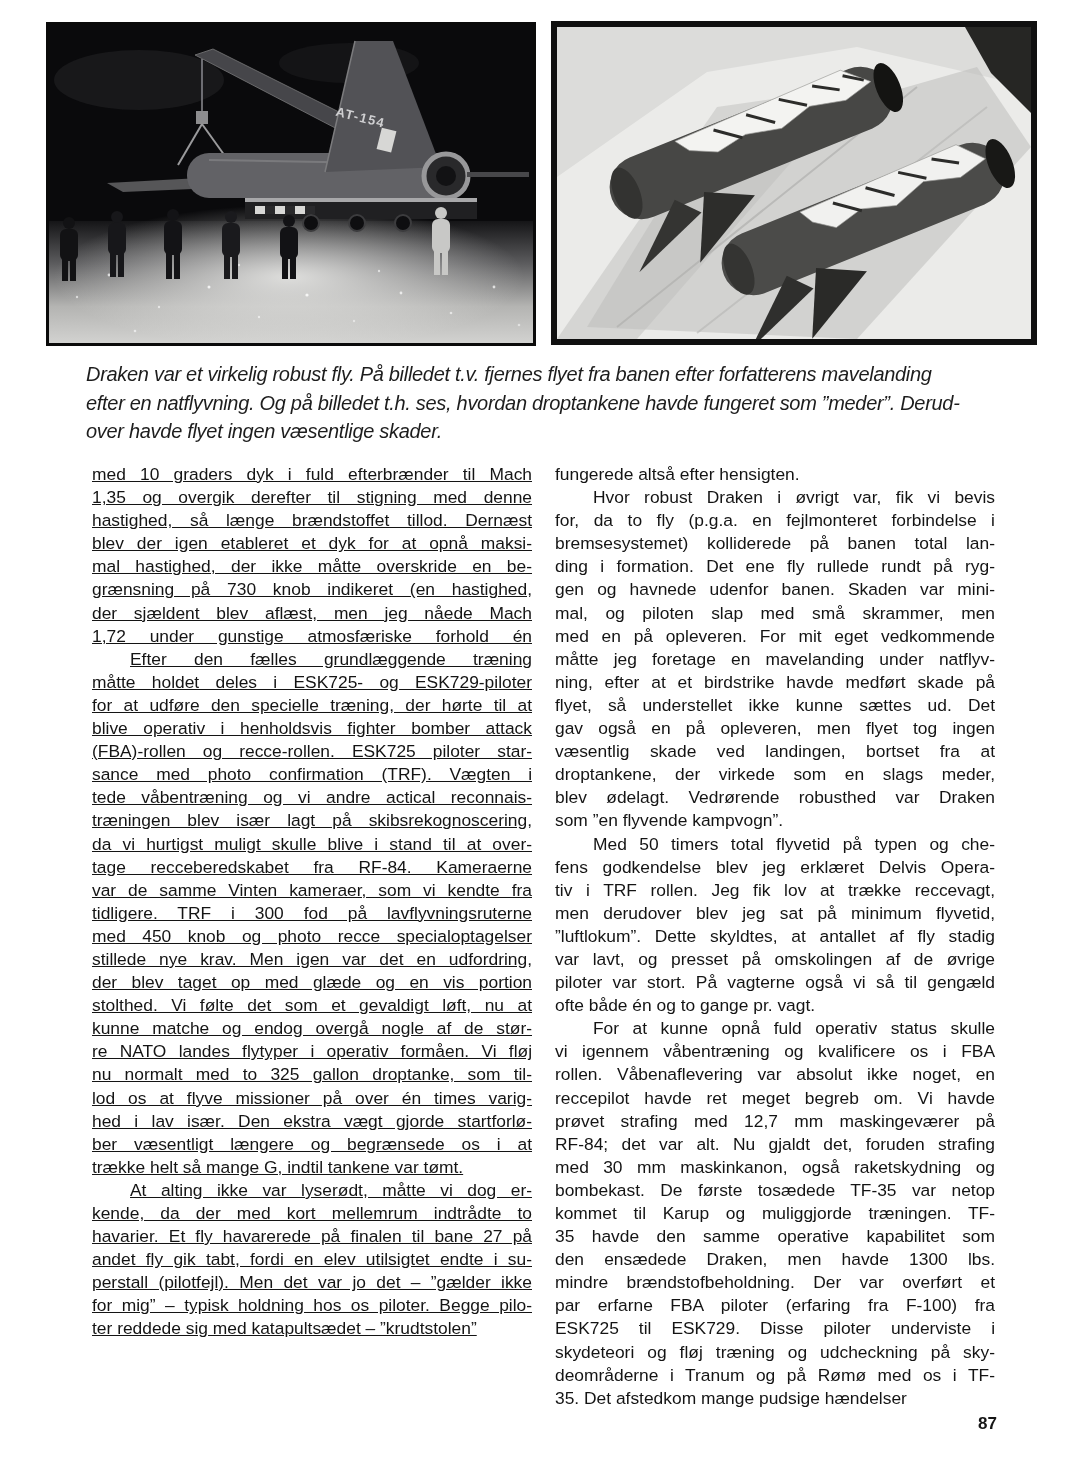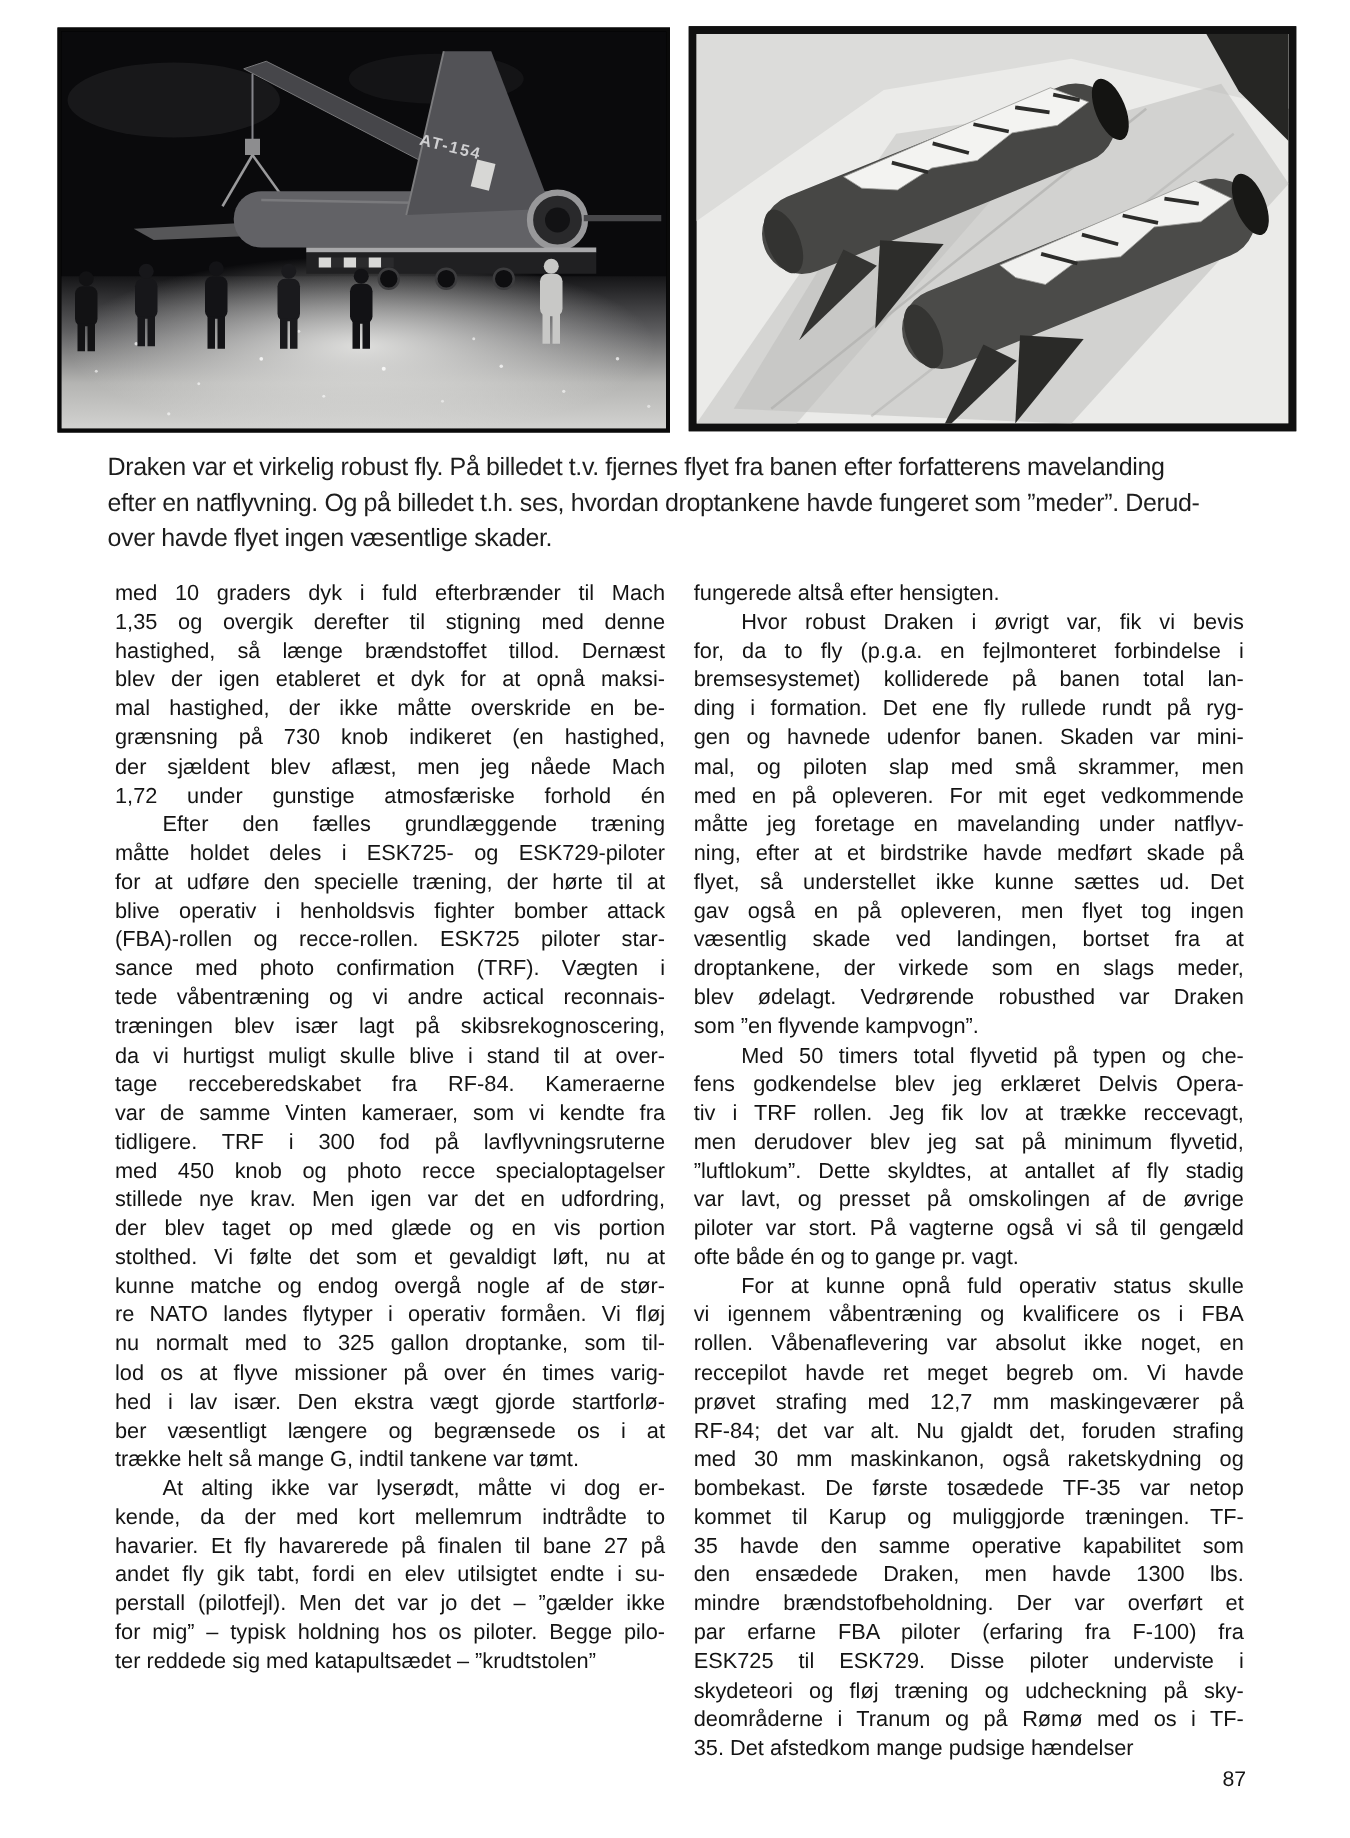--- a/index.html
+++ b/index.html
@@ -6,31 +6,31 @@
   body{
     width:1080px;height:1470px;position:relative;background:#ffffff;
     font-family:"Liberation Sans", sans-serif;color:#161616;overflow:hidden;
   }
   .photo{position:absolute;overflow:hidden;background:#000;}
   .photo svg{display:block;}
   .photo-left{left:46px;top:22px;width:484px;height:318px;border:3px solid #0a0a0a;}
   .photo-right{left:551px;top:21px;width:474px;height:312px;border:6px solid #101010;}
   .caption{
     position:absolute;left:86px;top:360px;width:925px;
-    font-size:20px;line-height:28.5px;color:#1d1d1d;
+    font-size:20px;font-style:italic;line-height:28.5px;color:#1d1d1d;
     letter-spacing:-0.3px;
   }
   .col{position:absolute;top:463px;width:440px;font-size:17.4px;line-height:23.1px;color:#141414;}
-  .col-left{left:92px;}
+  .col-left{left:92px;text-decoration:underline;}
   .col-right{left:555px;}
   .tline{text-align:justify;text-align-last:justify;text-justify:inter-word;white-space:nowrap;}
   .tline{white-space:normal;}
   .tline.last{text-align:right;text-align-last:left;}
   .para.indent > .tline:first-child{text-indent:38px;}
-  .page-num{position:absolute;left:978px;top:1414px;font-size:17px;color:#161616;}
+  .page-num{position:absolute;left:978px;top:1414px;font-size:17px;color:#161616;font-weight:bold;}
 </style>
 </head>
 <body>
 
 <div class="photo photo-left">
   <svg viewBox="0 0 484 318" width="484" height="318">
     <defs>
       <linearGradient id="gnd" x1="0" y1="0" x2="0" y2="1">
         <stop offset="0" stop-color="#151517"></stop>
         <stop offset="0.35" stop-color="#5c5c5e"></stop>

